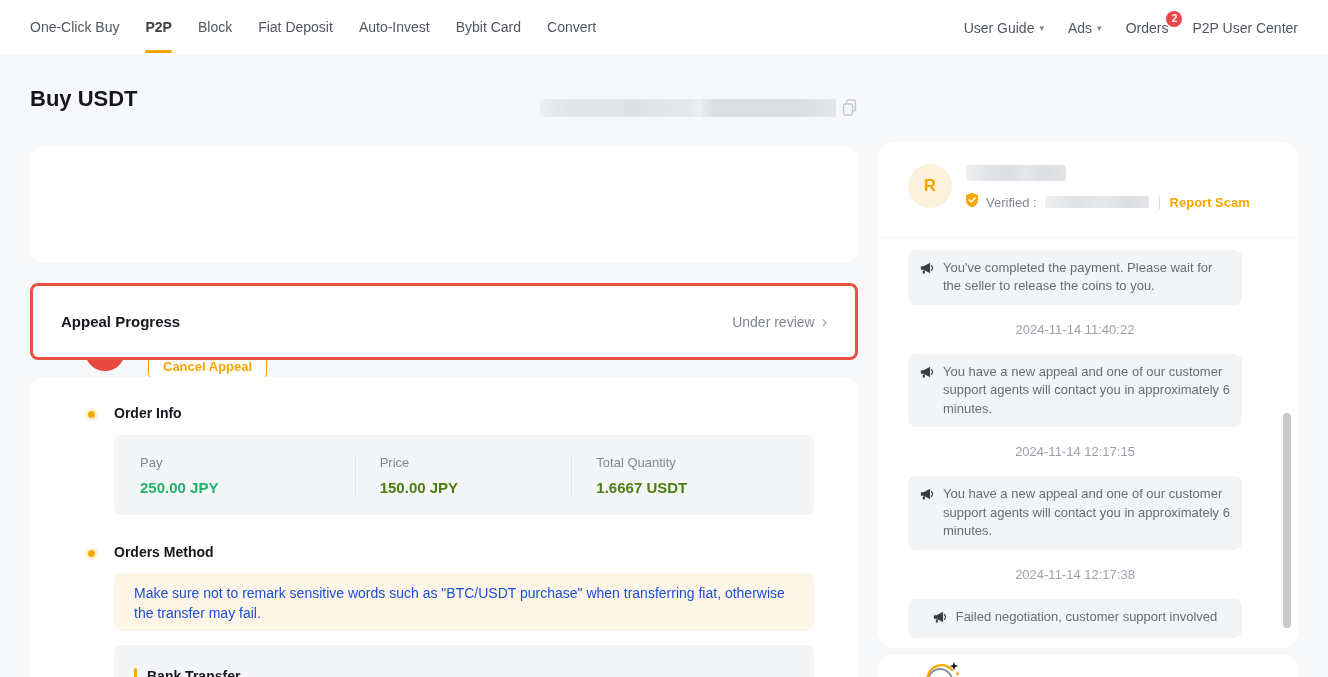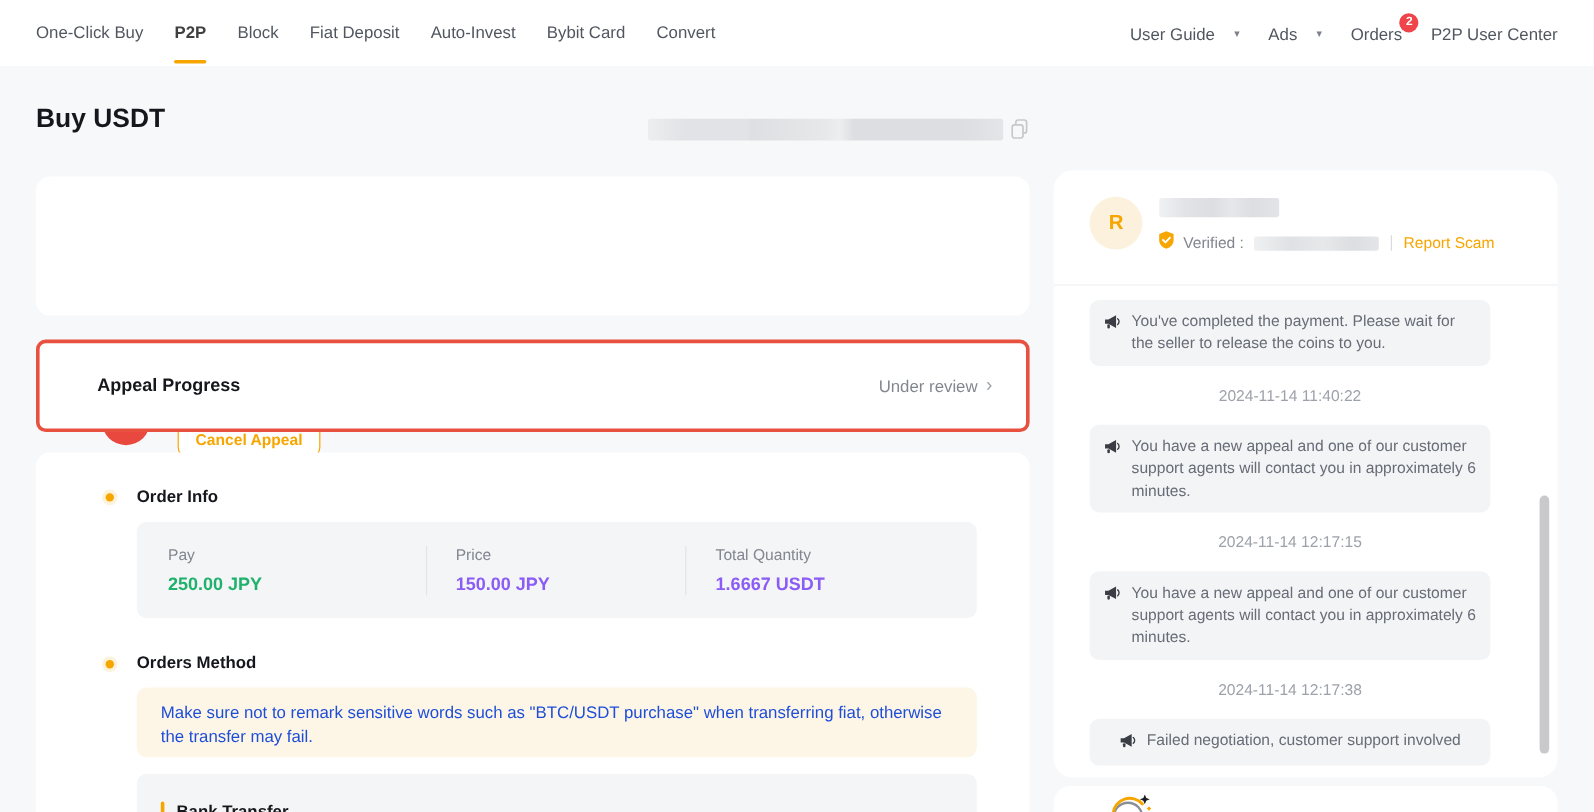--- a/index.html
+++ b/index.html
@@ -23,21 +23,21 @@
   .nav-item {
     font-size:14px; color:#51565f; line-height:55px; height:55px;
     position:relative; cursor:pointer; white-space:nowrap;
   }
   .nav-item.active { color:#404040; font-weight:bold; }
   .nav-item.active::after {
     content:""; position:absolute; left:0; right:0; bottom:2px;
     height:3px; background:#f7a600; border-radius:2px;
   }
   .nav-right { display:flex; align-items:center; gap:24px; font-size:14px; color:#51565f; }
-  .nav-right .nav-link { cursor:pointer; white-space:nowrap; display:flex; align-items:center;gap:11px; }
+  .nav-right .nav-link { cursor:pointer; white-space:nowrap; display:flex; align-items:center; }
   .caret { font-size:9px; color:#7c818a; margin-left:5px; }
   .orders-wrap { position:relative; }
   .orders-badge {
     position:absolute; top:-9px; right:-14px;
     min-width:16px; height:16px; border-radius:50%;
     background:#ef454a; color:#fff; font-size:10px; font-weight:bold;
     display:flex; align-items:center; justify-content:center;
   }
 
   
@@ -63,39 +63,39 @@
     border:1px solid #f7a600; border-radius:8px; background:#fff;
     color:#f7a600; font-size:13px; font-weight:bold;
     font-family:"Liberation Sans", sans-serif; cursor:pointer;
   }
 
   .progress-card {
     left:30px; top:283px; width:828px; height:77px; border-radius:8px;
     border:3px solid #e8503f;
     display:flex; align-items:center; justify-content:space-between; padding:0 28px;
   }
-  .progress-title { font-size:15px; font-weight:bold; color:#16171c;margin-left:20px; }
+  .progress-title { font-size:15px; font-weight:bold; color:#16171c; }
   .progress-status { font-size:14px; color:#82868f; cursor:pointer; display:flex; align-items:center; gap:7px; }
   .progress-status .chev { color:#9a9ea6; font-size:16px; line-height:1; }
 
   .order-card { left:30px; top:377px; width:828px; height:330px; }
   .bullet {
     position:absolute; width:7px; height:7px; border-radius:50%; background:#f7a600;
     box-shadow:0 0 0 3px #fdf2da;
   }
   .sec-title { position:absolute; font-size:14px; font-weight:bold; color:#16171c; }
   .info-box {
     position:absolute; left:84px; top:58px; width:700px; height:80px;
     background:#f4f5f7; border-radius:8px;
     display:flex; align-items:center; padding:0 26px;
   }
   .info-col { width:233px; position:relative; padding-left:0; }
   .info-col + .info-col { padding-left:24px; border-left:1px solid #e2e4e8; }
   .info-col .lbl { font-size:13px; color:#82868f; margin-bottom:9px; }
-  .info-col .val { font-size:15px; font-weight:bold; color:#8b5cf6; }
+  .info-col .val { font-size:15px; font-weight:bold; color:#4d7c0f; }
   .info-col .val.green { color:#20b26c; }
   .warn-box {
     position:absolute; left:84px; top:196px; width:700px; height:58px;
     background:#fdf5e6; border-radius:8px;
     padding:10px 20px; font-size:14px; color:#1d4ed8; line-height:1.45;
   }
   .bank-box {
     position:absolute; left:84px; top:268px; width:700px; height:62px;
     background:#f4f5f7; border-radius:8px; padding:12px 20px;
     display:flex; align-items:center; gap:10px;
@@ -115,21 +115,21 @@
     position:absolute; left:88px; top:23px; width:100px; height:16px; border-radius:2px;
     background:linear-gradient(90deg,#f0f1f3 0%,#e2e3e6 22%,#dcdee1 45%,#e6e7ea 60%,#dddee1 78%,#e3e4e7 100%);
   }
   .verify-row { position:absolute; left:86px; top:50px; display:flex; align-items:center; gap:6px; }
   .verify-label { font-size:13px; color:#82868f; }
   .verify-blur {
     width:104px; height:12px; border-radius:2px; margin-left:2px;
     background:linear-gradient(90deg,#eef0f1 0%,#e0e1e4 30%,#e7e8ea 55%,#dddee1 80%,#e4e5e8 100%);
   }
   .v-divider { width:1px; height:13px; background:#d9dbde; margin:0 4px; }
-  .report-scam { font-size:13px; font-weight:normal; color:#f7a600; cursor:pointer; white-space:nowrap; }
+  .report-scam { font-size:13px; font-weight:bold; color:#f7a600; cursor:pointer; white-space:nowrap; }
 
   .chat-body { position:absolute; top:96px; left:30px; width:334px; padding-top:12px; }
   .bubble {
     background:#f3f4f6; border-radius:8px; padding:9px 12px;
     display:flex; gap:9px; font-size:13px; color:#676c76; line-height:1.42;justify-content:center;
   }
   .bubble .mega { flex-shrink:0; margin-top:2px; }
   .ts { text-align:center; font-size:13px; color:#9da1a9; margin:17px 0; }
   .chat-scrollbar {
     position:absolute; right:7px; top:271px; width:8px; height:215px;

